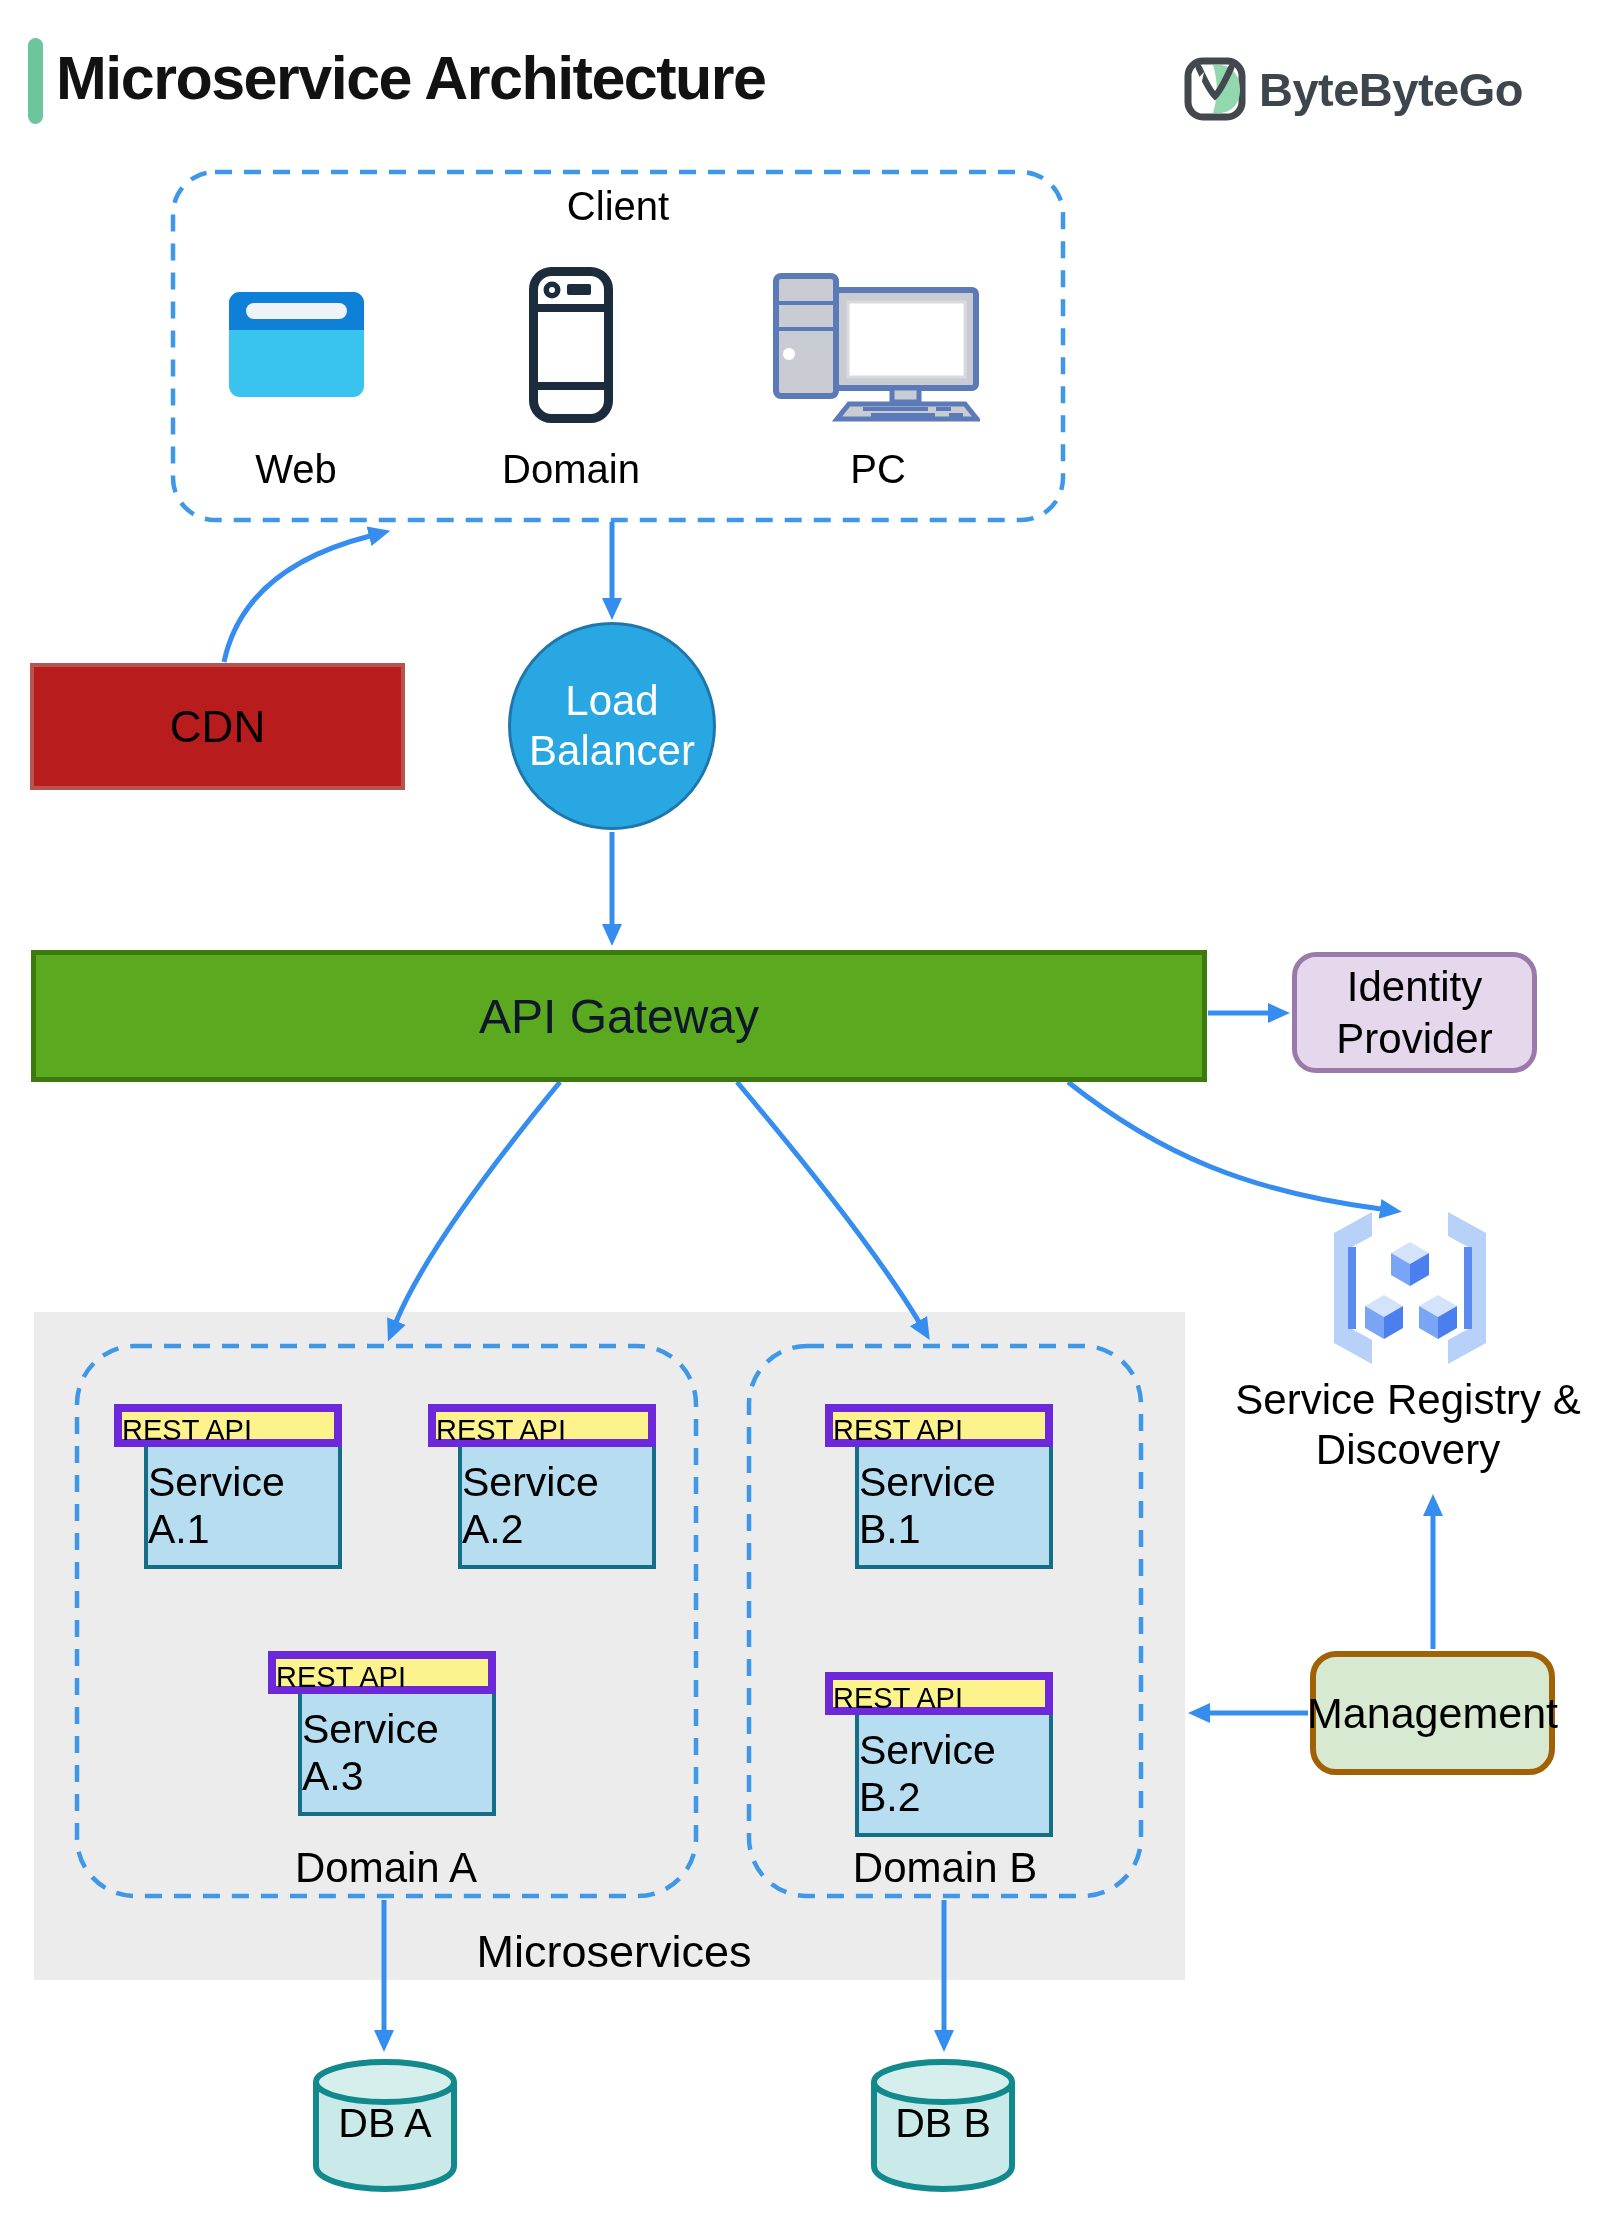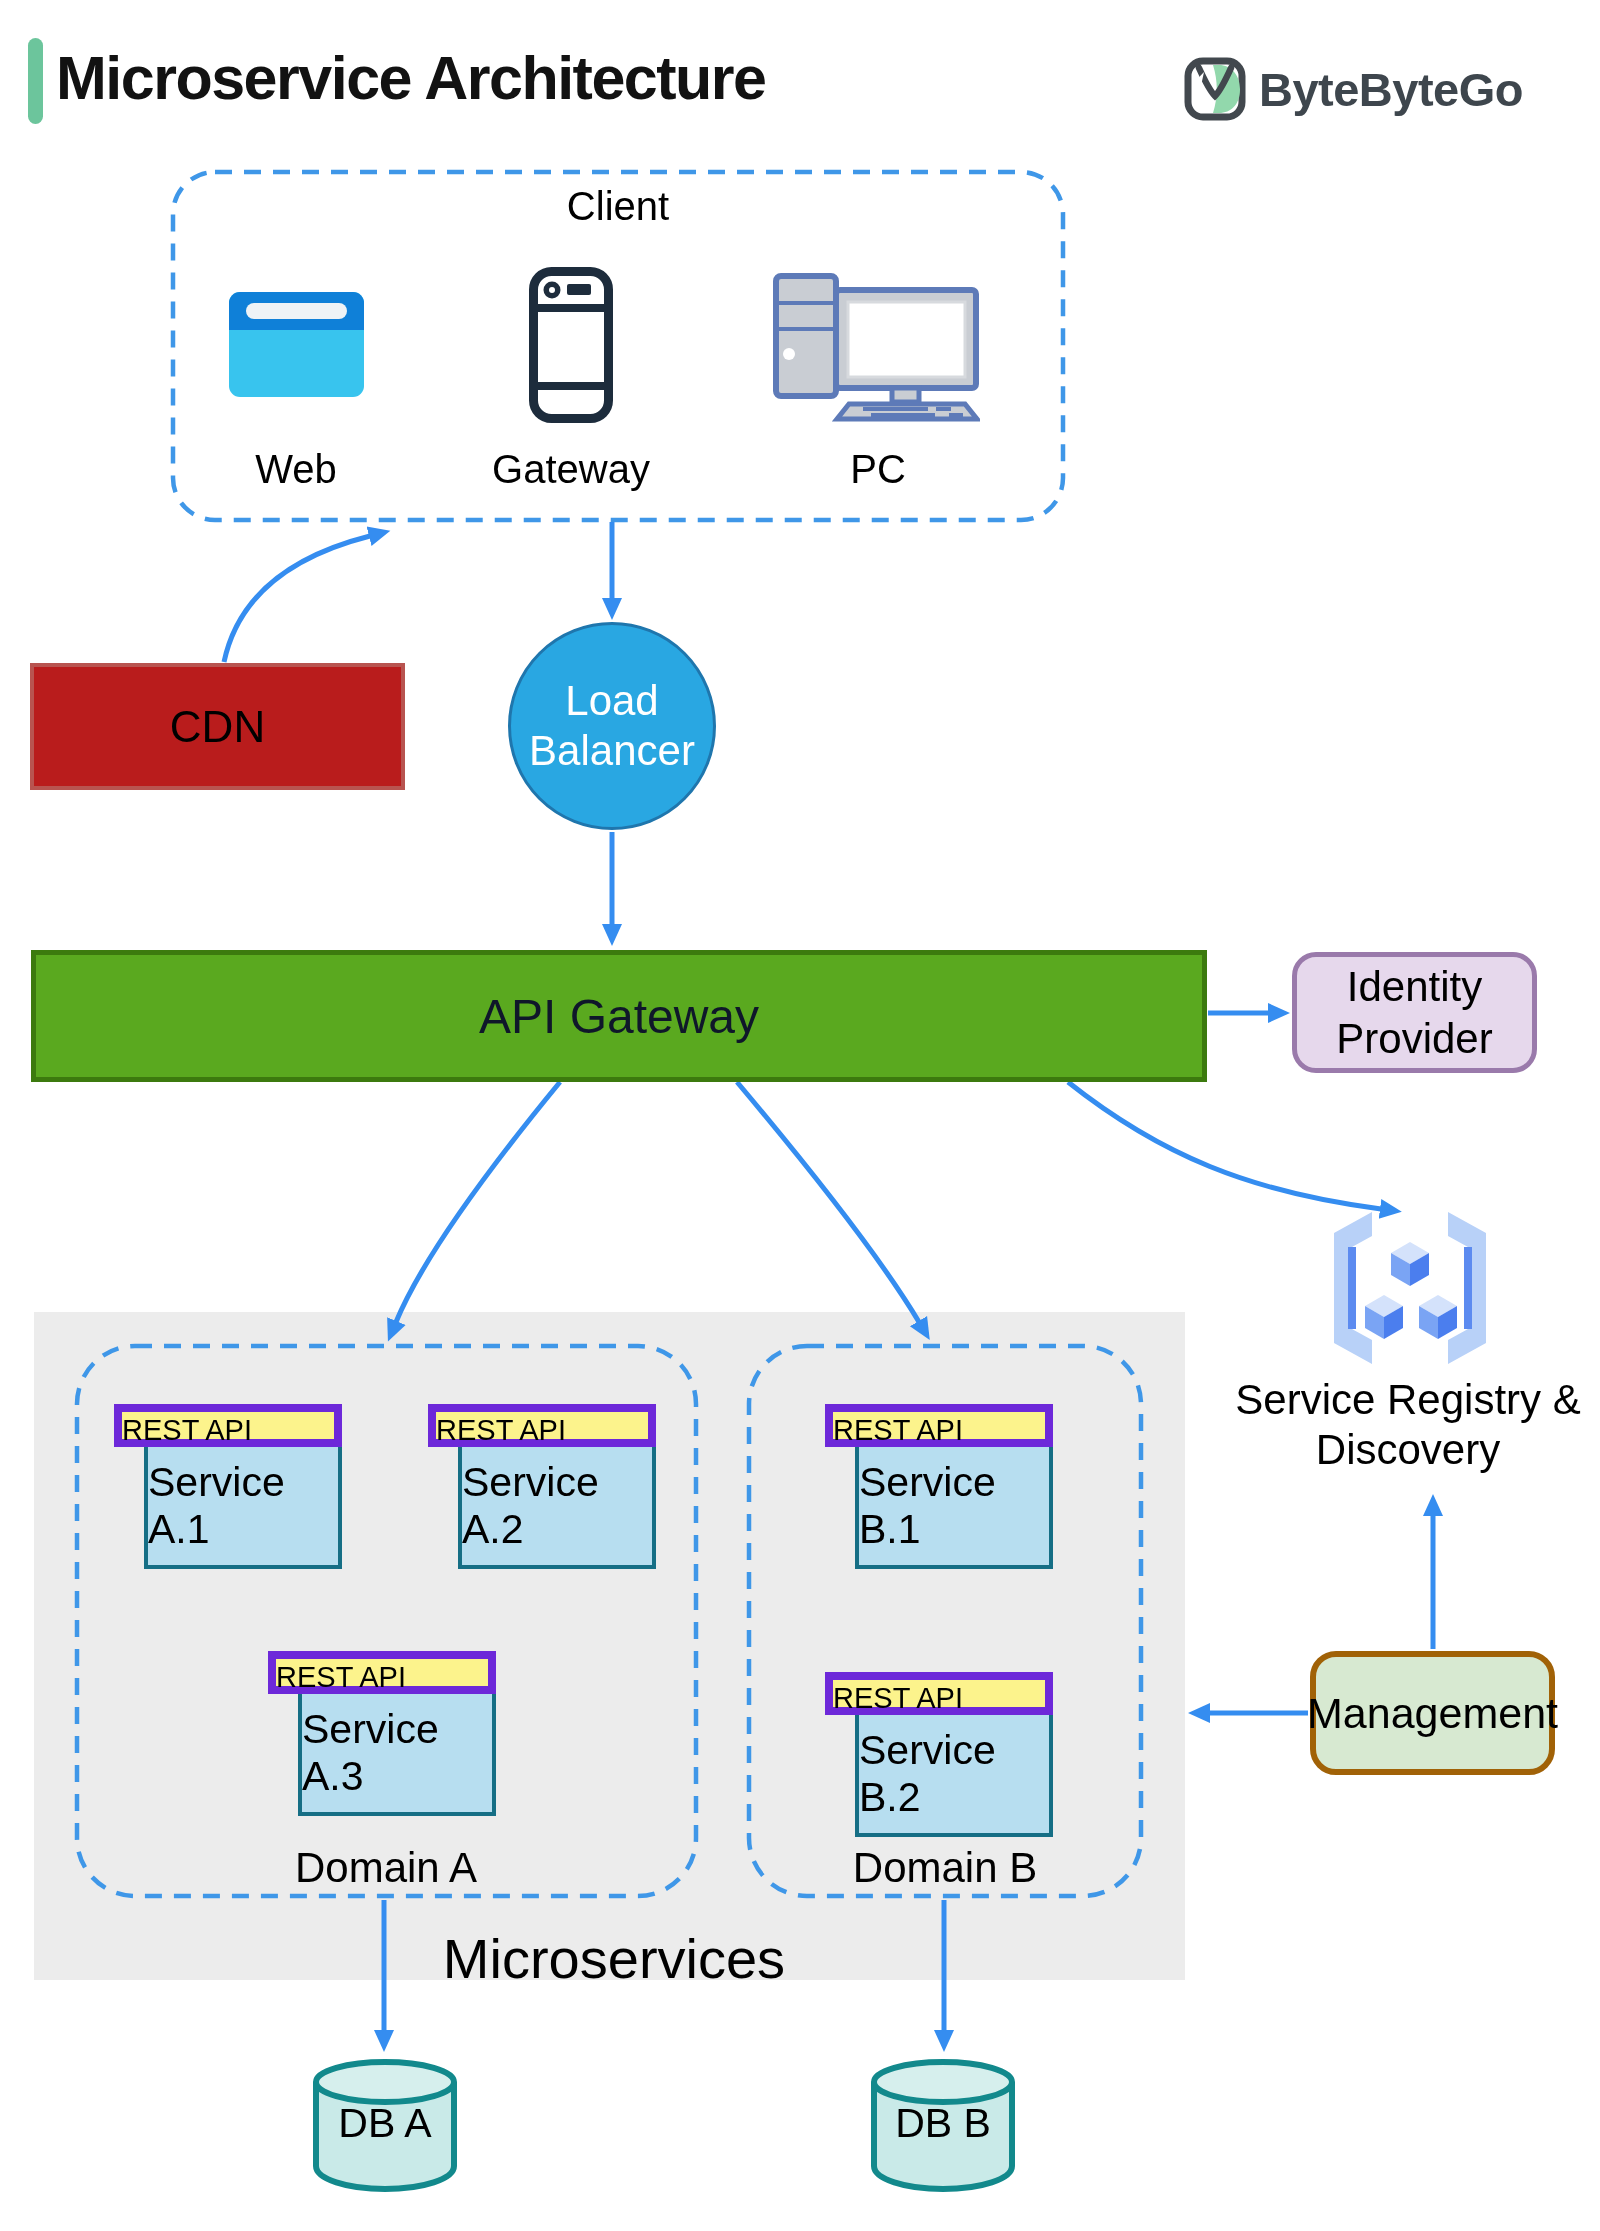--- a/index.html
+++ b/index.html
@@ -22,21 +22,21 @@
   #cdn-box{left:30px;top:663px;width:375px;height:127px;background:#b91c1c;border:4px solid #b85450;font-size:44px;}
   #lb-circle{left:508px;top:622px;width:208px;height:208px;border-radius:50%;background:#29a7e2;
              border:3px solid #1f76ad;color:#fff;font-size:42px;line-height:50px;flex-direction:column;}
   #api-gateway{left:31px;top:950px;width:1176px;height:132px;background:#5aa91f;border:5px solid #3c7a0e;
                color:#0f172a;font-size:48px;}
   #idp-box{left:1292px;top:952px;width:245px;height:121px;background:#e6d8ec;border:5px solid #9a7aab;
            border-radius:24px;font-size:42px;line-height:52px;flex-direction:column;}
   #mgmt-box{left:1310px;top:1651px;width:245px;height:124px;background:#d7e9d1;border:6px solid #a16207;
             border-radius:26px;font-size:43px;}
   #registry-label{left:1158px;top:1375px;width:500px;text-align:center;font-size:42px;line-height:50px;}
-  #ms-label{left:364px;top:1926px;width:500px;text-align:center;font-size:56px;}
+  #ms-label{left:364px;top:1926px;width:500px;text-align:center;font-size:45px;}
   .domain-label{top:1844px;width:300px;text-align:center;font-size:42px;}
   
   .service{width:228px;box-sizing:border-box;}
   .service .hd{box-sizing:border-box;height:43px;background:#fcf38c;border:8px solid #6d28d9;
                font-size:29px;text-align:left;line-height:36px;}
   .service .bd{box-sizing:border-box;height:122px;background:#b7def0;border:4px solid #156e85;border-top:0;
                display:flex;align-items:center;justify-content:center;font-size:41px;margin-left:30px;}
   .db-label{top:2100px;width:150px;text-align:center;font-size:41px;}
 </style>
 </head>
@@ -110,21 +110,21 @@
     <rect x="75" y="32" width="117" height="75" fill="#ffffff" stroke="#d7dade" stroke-width="3"></rect>
     <rect x="119" y="118" width="27" height="14" fill="#c9cdd3" stroke="#5d7ab8" stroke-width="5"></rect>
     <polygon points="76,134 192,134 204,149 64,149" fill="#c9cdd3" stroke="#5d7ab8" stroke-width="5"></polygon>
     <line x1="90" y1="139" x2="155" y2="139" stroke="#5d7ab8" stroke-width="4"></line>
     <line x1="163" y1="139" x2="178" y2="139" stroke="#5d7ab8" stroke-width="4"></line>
     <line x1="98" y1="145" x2="162" y2="145" stroke="#5d7ab8" stroke-width="4"></line>
     <line x1="176" y1="145" x2="190" y2="145" stroke="#5d7ab8" stroke-width="4"></line>
   </svg>
 
   <div class="abs content dev-label" style="left:216px">Web</div>
-  <div class="abs content dev-label" style="left:491px">Gateway</div>
+  <div class="abs content dev-label" style="left:491px">Domain</div>
   <div class="abs content dev-label" style="left:798px">PC</div>
 
   <div class="abs content node" id="cdn-box">
     <span>CDN</span>
   </div>
 
   <div class="abs content node" id="lb-circle">
     <span>Load</span>
     <span>Balancer</span>
   </div>

